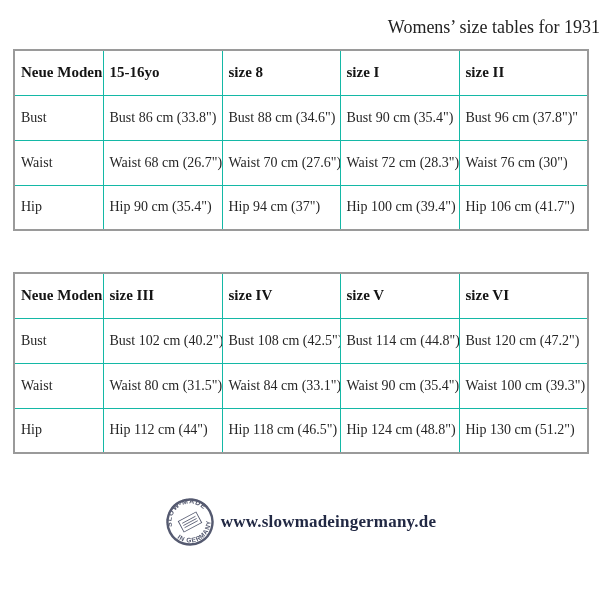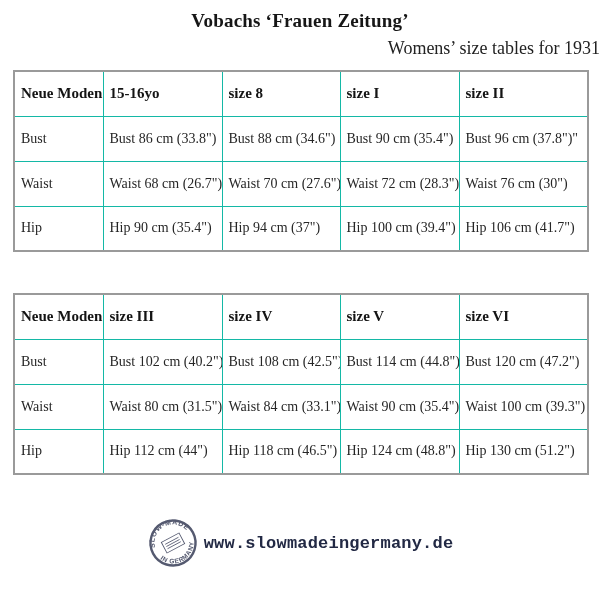--- a/index.html
+++ b/index.html
@@ -62,33 +62,32 @@
   .col-d { width: 129px; }
   .footer {
     margin-top: 40px;
     display: flex;
     align-items: center;
     justify-content: center;
     gap: 5px;
   }
   .stamp { flex: 0 0 auto; }
   .url {
-    font-family: Liberation Mono, monospace;
+    font-family: Liberation Serif, serif;
     font-weight: bold;
     font-size: 17px;
     color: #222944;
     letter-spacing: 0.2px;
   }
 </style>
 </head>
 <body>
 
 <div class="page">
 
-  <div class="title">Vobachs ‘Frauen Zeitung’</div>
   <div class="subtitle">Womens’ size tables for 1931</div>
 
   <table class="size-table first-table">
     <colgroup>
       <col class="col-label">
         <col class="col-a">
         <col class="col-b">
         <col class="col-c">
         <col class="col-d">
     </colgroup>

